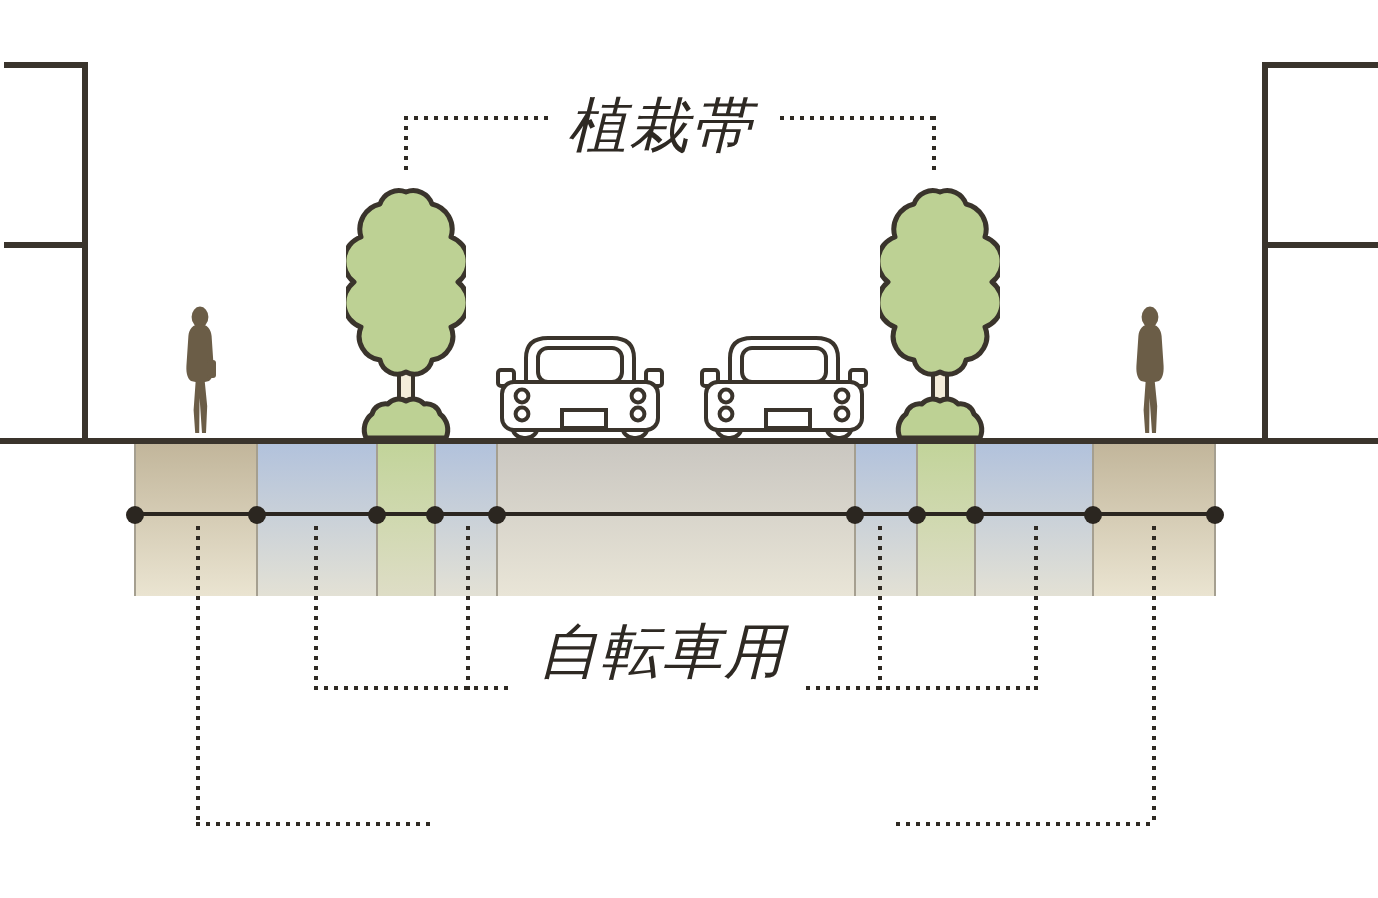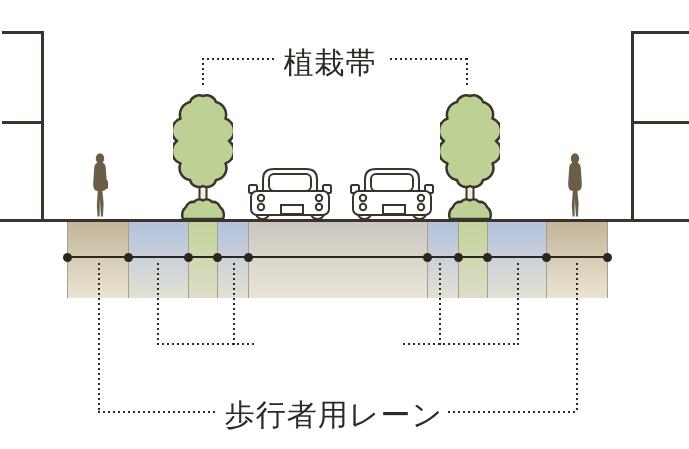--- a/index.html
+++ b/index.html
@@ -1,18 +1,18 @@
 <!DOCTYPE html>
 <html style="--outline: #3a342c; --dotted: #2e2922; --text: #2e2923; --marker: #2b2620; --band-edge: #a59f90; --pedestrian-band: #c2b69b; --pedestrian-band-fade: #eae4d1; --bicycle-band: #b2c2dc; --bicycle-band-fade: #e3e1d5; --planting-band: #c2d49a; --planting-band-fade: #deddc6; --road-band: #cac7c1; --road-band-fade: #e9e5d7; --foliage: #bdd194; --trunk: #f4edda; --person: #6b5d47; --car-fill: #ffffff;"><head>
 <meta charset="utf-8">
 <style>
   html,body{margin:0;padding:0;background:#fff;}
   #stage{
     position:relative;width:689px;height:449px;background:#ffffff;overflow:hidden;
-    font-family:"Liberation Serif","DejaVu Serif",serif;color:var(--text,#2e2923);
+    font-family:"Liberation Serif","DejaVu Serif",serif;color:var(--text,#2e2923);font-style:italic;
   }
   .solid-line{position:absolute;background:var(--outline,#3a342c);}
   .band{position:absolute;}
   .band-edge{position:absolute;width:1px;background:var(--band-edge,#a59f90);}
   .measure-dot{position:absolute;width:9px;height:9px;border-radius:50%;background:var(--marker,#2b2620);}
   #measure-line{position:absolute;height:2px;background:var(--marker,#2b2620);}
   .dh{position:absolute;height:2px;
       background-image:repeating-linear-gradient(to right,var(--dotted,#2e2922) 0 2px,transparent 2px 5px);}
   .dv{position:absolute;width:2px;
       background-image:repeating-linear-gradient(to bottom,var(--dotted,#2e2922) 0 2px,transparent 2px 5px);}
@@ -138,17 +138,17 @@
   <svg style="left:563px;top:153px;" width="24" height="66" viewBox="0 0 24 66">
     <g fill="var(--person)">
       <ellipse cx="12" cy="5.5" rx="4.2" ry="5.2"></ellipse>
       <path d="M12,9 C8.5,9 6.5,11.5 6.2,15 L5.2,30 C5,34 6,36.5 7.5,37.5 L9.8,38 L8.8,52 L9.6,63.5 L11.6,63.5 L11.8,46 L13,63.5 L15,63.5 L15.6,50 L14.4,38 L16.5,37.5 C18,36.5 19,34 18.8,30 L17.8,15 C17.5,11.5 15.5,9 12,9 Z"></path>
     </g>
   </svg>
 
   <div class="label" style="left:330px;top:43px;">植栽帯</div>
 
   <div class="label center" style="left:331px;top:310px;line-height:34px;">
+    <div>自転車用</div>
   </div>
 
-  <div class="label" style="left:334px;top:395px;">歩行者用レーン</div>
 
 </div>
 
 </body></html>

